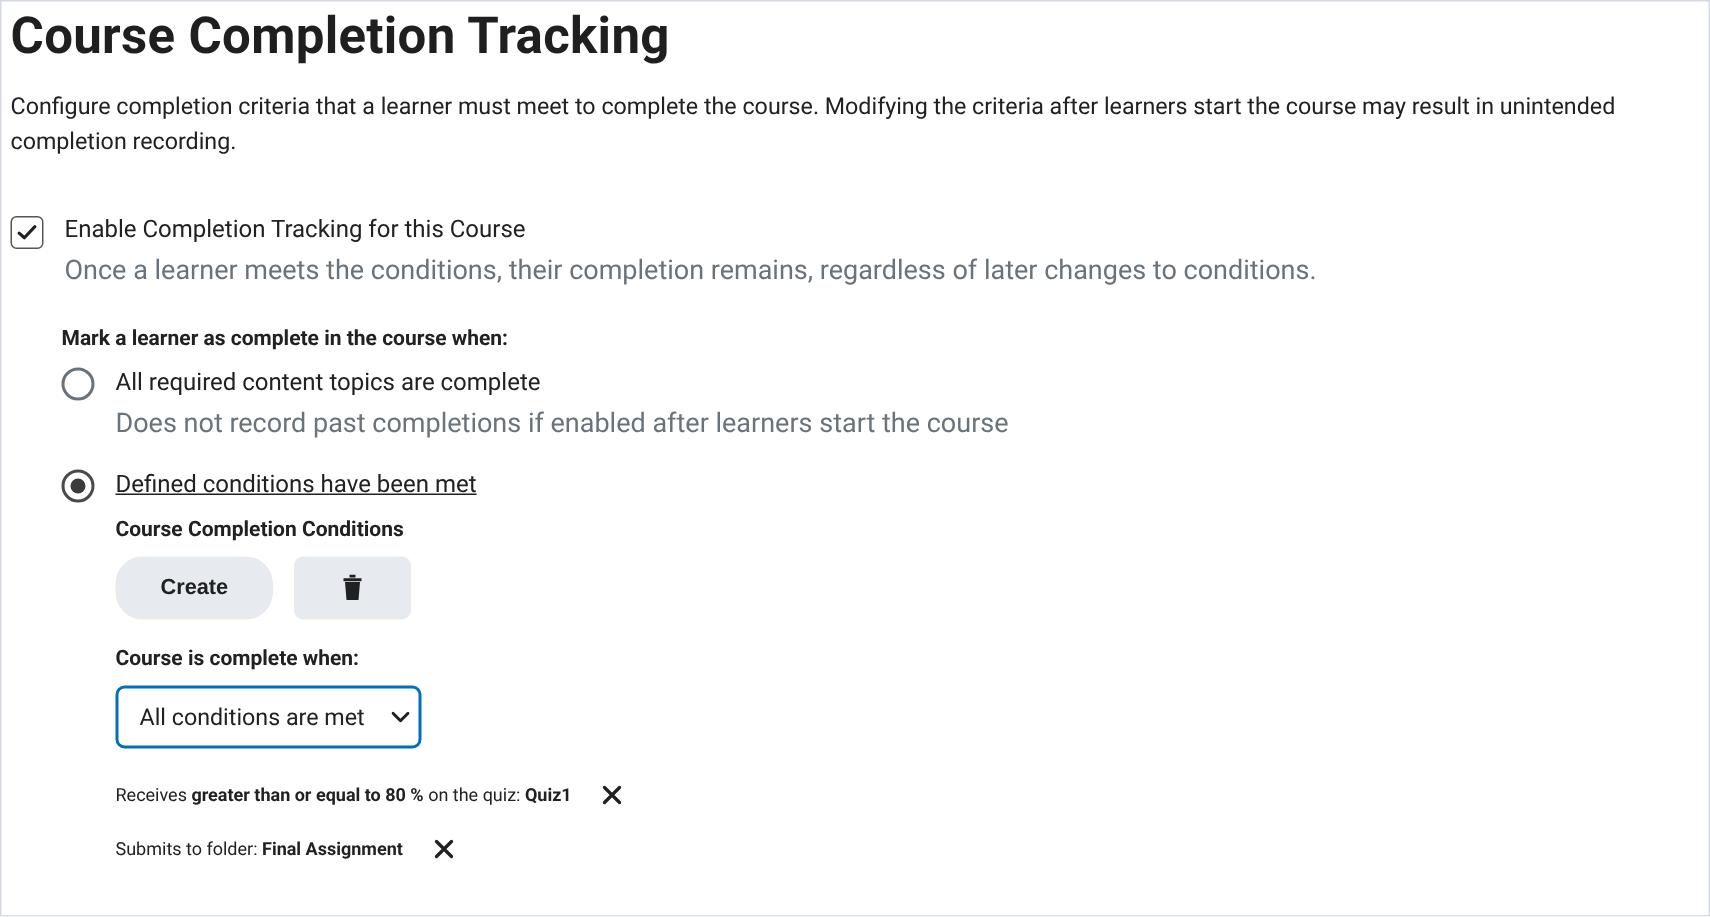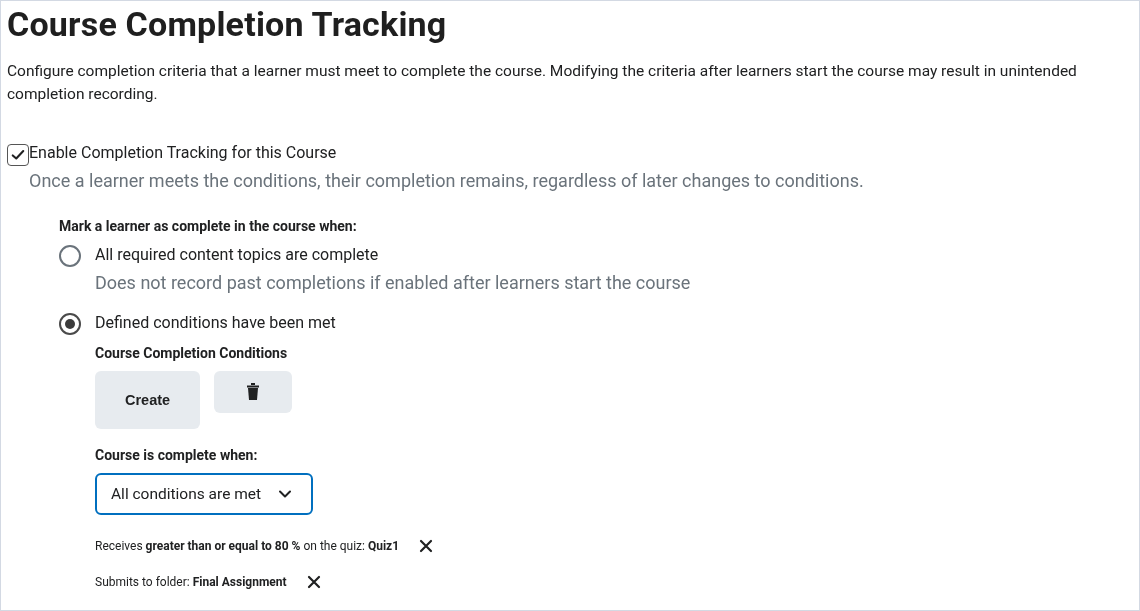--- a/index.html
+++ b/index.html
@@ -2,33 +2,33 @@
 <html><head>
 <meta charset="utf-8">
 <style>
   * { box-sizing: border-box; margin: 0; padding: 0; }
   html, body { width: 1140px; height: 611px; font-family: -apple-system, BlinkMacSystemFont, "Segoe UI", Roboto, "Helvetica Neue", Arial, sans-serif; color: #202122; background: #fff; }
   .frame { width: 1140px; height: 611px; border: 1px solid #d3d9e3; padding: 0 0 20px 0; position: relative; }
   .content { padding: 2px 6px 8px 6px; }
   h1.page-title { font-size: 34px; font-weight: 700; letter-spacing: 0.2px; color: #1f1f1f; margin: 0 0 14px 0; line-height: 1.25; }
   .intro { font-size: 15.5px; color: #202122; line-height: 1.5; margin-bottom: 36px; }
 
-  .row-check { display: flex; align-items: flex-start; gap: 0; }
+  .row-check { display: flex; align-items: flex-start; gap: 14px; }
   .checkbox {
     width: 22px; height: 22px; border: 1px solid #555; border-radius: 4px;
     display: inline-flex; align-items: center; justify-content: center;
     flex: 0 0 22px; margin-top: 2px; cursor: pointer; background: #fff;
   }
   .checkbox svg { width: 14px; height: 14px; }
 
   .check-body { flex: 1 1 auto; }
   .enable-label { font-size: 16px; color: #202122; line-height: 1.4; }
   .help { font-size: 18px; color: #6a737b; margin-top: 4px; line-height: 1.45; }
 
-  .section-indent { margin-left: 52px; margin-top: 24px; }
+  .section-indent { margin-left: 34px; margin-top: 24px; }
   .criteria-heading { font-size: 14px; font-weight: 700; color: #202122; margin-bottom: 10px; }
 
   .radio-row { display: flex; align-items: flex-start; gap: 14px; margin-bottom: 16px; }
   .radio {
     width: 22px; height: 22px; border: 2px solid #6a737b; border-radius: 50%;
     display: inline-flex; align-items: center; justify-content: center;
     flex: 0 0 22px; margin-top: 1px; cursor: pointer; background: #fff;
   }
   .radio.selected { border-color: #4a4a4a; }
   .radio .dot { width: 10px; height: 10px; background: #3b3b3b; border-radius: 50%; display: none; }
@@ -38,30 +38,30 @@
 
   .subblock { margin-left: 36px; margin-top: 6px; }
   .sub-heading { font-size: 14px; font-weight: 700; color: #202122; margin-bottom: 10px; }
 
   .btn-row { display: flex; gap: 14px; margin-bottom: 18px; }
   .btn {
     background: #e7ebef; border: none; border-radius: 6px;
     display: inline-flex; align-items: center; justify-content: center;
     cursor: pointer; font-size: 14.5px; font-weight: 700; color: #202122;
   }
-  .btn.create { height: 58px; padding: 0 30px; }
+  .btn.create { height: 42px; padding: 0 30px; border-radius: 18px; }
   .btn.icon { height: 42px; width: 78px; }
   .btn.icon svg { width: 16px; height: 18px; }
 
   .rule-label { font-size: 14px; font-weight: 700; color: #202122; margin-bottom: 10px; }
 
   .select {
     border: 2px solid #006fbf; border-radius: 6px;
     height: 42px; display: inline-flex; align-items: center; gap: 18px;
-    padding: 0 20px 0 14px; cursor: pointer; user-select: none;
+    padding: 0 6px 0 14px; cursor: pointer; user-select: none;
     font-size: 15.5px; color: #202122; background: #fff;
   }
   .select .chev { display: inline-flex; }
   .select .chev svg { width: 12px; height: 12px; }
 
   .cond-list { margin-top: 24px; }
   .cond-item { display: flex; align-items: center; gap: 20px; font-size: 12px; color: #202122; margin-bottom: 22px; }
   .cond-item .x { cursor: pointer; display: inline-flex; }
   .cond-item .x svg { width: 14px; height: 14px; }
   .cond-text b, .cond-text strong { font-weight: 700; }
@@ -92,21 +92,21 @@
       <div class="criteria-heading">Mark a learner as complete in the course when:</div>
 
       <div class="radio-row">
         <div class="radio" role="radio" aria-checked="false"></div>
         <div class="radio-body">
           <div class="radio-label">All required content topics are complete</div>
           <div class="help">Does not record past completions if enabled after learners start the course</div>
         </div>
       </div>
 
-      <div class="radio-row" style="margin-bottom:10px;">
+      <div class="radio-row" style="margin-bottom:10px;text-decoration:underline;">
         <div class="radio selected" role="radio" aria-checked="true">
             <span class="dot"></span>
           </div>
         <div class="radio-body">
           <div class="radio-label">Defined conditions have been met</div>
         </div>
       </div>
 
       <div class="subblock">
         <div class="sub-heading">Course Completion Conditions</div>

